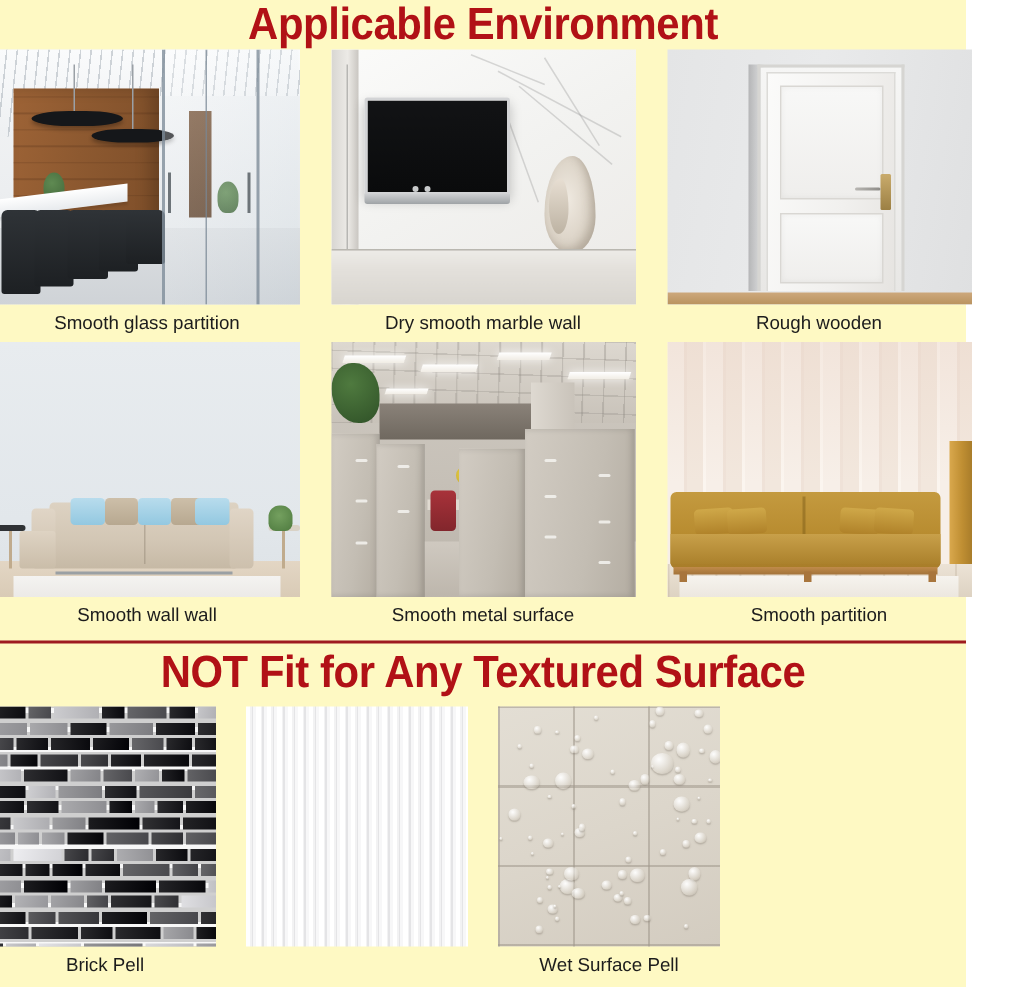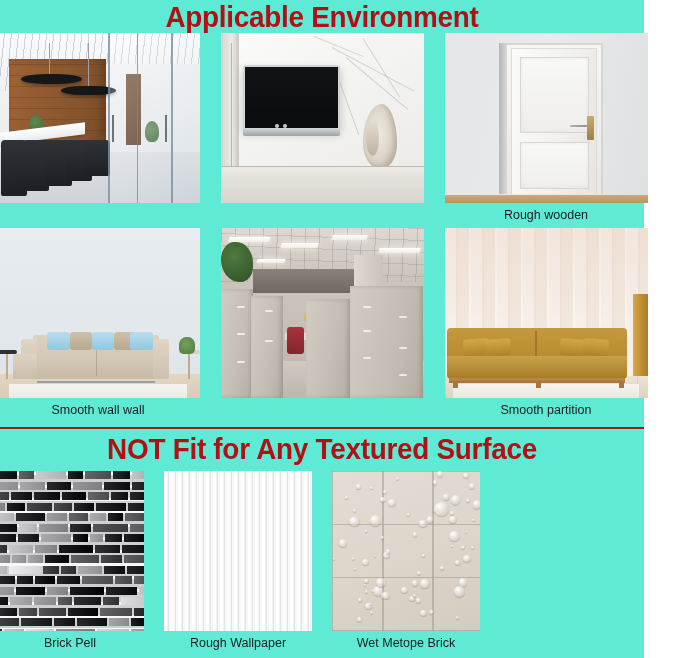--- a/index.html
+++ b/index.html
@@ -3,21 +3,21 @@
 <meta charset="utf-8">
 <title>Applicable Environment</title>
 <style>
   * { box-sizing: border-box; margin: 0; padding: 0; }
   html, body {
     width: 679px; height: 658px;
     background: #ffffff;
     font-family: "Liberation Sans", sans-serif;
     overflow: hidden;
   }
-  .page { position: relative; width: 644px; height: 658px; background:#5eead4; }
+  .page { position: relative; width: 644px; height: 658px; background:#fef9c3; }
 
   
   .heading {
     text-align: center;
     color: #b11116;
     font-weight: bold;
     letter-spacing: -0.3px;
     font-family: "Liberation Sans", sans-serif;
     transform: scaleX(0.93);
   }
@@ -524,37 +524,39 @@
         <div class="chair ch3"></div>
           <div class="chair ch4"></div>
           <div class="chair ch5"></div>
         <div class="glasspane"></div>
         <div class="glass g1"></div>
           <div class="glass g2"></div>
           <div class="glass g3"></div>
         <div class="handle h1"></div>
           <div class="handle h2"></div>
       </div>
+      <div class="caption">Smooth glass partition</div>
     </div>
 
     <div class="cell">
       <div class="thumb sc-marble">
         <div class="vein v1"></div>
           <div class="vein v2"></div>
           <div class="vein v3"></div>
         <div class="vein v4"></div>
           <div class="vein v5"></div>
         <div class="leftpanel"></div>
         <div class="tv"></div>
         <div class="tvbtn b1"></div>
           <div class="tvbtn b2"></div>
         <div class="tvbase"></div>
         <div class="sculpt"></div>
         <div class="ledge"></div>
       </div>
+      <div class="caption">Dry smooth marble wall</div>
     </div>
 
     <div class="cell">
       <div class="thumb sc-door">
         <div class="jambshadow"></div>
         <div class="frame"></div>
         <div class="leaf"></div>
         <div class="panel pn1"></div>
         <div class="panel pn2"></div>
         <div class="handleplate"></div>
@@ -619,20 +621,21 @@
         <div class="latch" style="left:8%;  top:78%;"></div>
         <div class="latch" style="left:22%; top:48%;"></div>
         <div class="latch" style="left:22%; top:66%;"></div>
         <div class="latch" style="left:70%; top:46%;"></div>
         <div class="latch" style="left:70%; top:60%;"></div>
         <div class="latch" style="left:70%; top:76%;"></div>
         <div class="latch" style="left:88%; top:52%;"></div>
         <div class="latch" style="left:88%; top:70%;"></div>
         <div class="latch" style="left:88%; top:86%;"></div>
       </div>
+      <div class="caption">Smooth metal surface</div>
     </div>
 
     <div class="cell">
       <div class="thumb sc-wallpaper">
         <div class="shade"></div>
         <div class="floor"></div>
         <div class="rug"></div>
         <div class="lamp"></div>
         <div class="sofa"></div>
         <div class="cushion q1"></div>
@@ -795,21 +798,20 @@
             <div class="bk" style="background: linear-gradient(88deg, rgb(147, 147, 150), rgb(119, 119, 123)); flex-grow: 1.53;"></div>
             <div class="bk" style="background: linear-gradient(100deg, rgb(216, 216, 219), rgb(188, 188, 192)); flex-grow: 1.25;"></div>
             <div class="bk" style="background: linear-gradient(98deg, rgb(166, 166, 169), rgb(138, 138, 142)); flex-grow: 1.02;"></div>
           </div>
         </div>
       <div class="caption">Brick Pell</div>
     </div>
 
     <div class="cell">
       <div class="thumb sc-rough"></div>
-      <div class="caption">Rough Wallpaper</div>
     </div>
 
     <div class="cell">
       <div class="thumb sc-wet" id="wet">
           <div class="drop" style="width: 8.7px; height: 7.5px; left: 4.4%; top: 42.5%;"></div>
           <div class="drop" style="width: 11px; height: 10.1px; left: 27.9%; top: 71.6%;"></div>
           <div class="drop" style="width: 3.4px; height: 2.9px; left: 8.6%; top: 15.7%;"></div>
           <div class="drop" style="width: 6.9px; height: 6.1px; left: 46.9%; top: 72.3%;"></div>
           <div class="drop" style="width: 4.1px; height: 4.3px; left: 68%; top: 5.9%;"></div>
           <div class="drop" style="width: 8.6px; height: 9.4px; left: 95.2%; top: 18%;"></div>
@@ -871,16 +873,16 @@
           <div class="drop" style="width: 3.1px; height: 2.8px; left: 22.3%; top: 36.6%;"></div>
           <div class="drop" style="width: 2.1px; height: 2.3px; left: 24.9%; top: 82.4%;"></div>
           <div class="drop" style="width: 11.4px; height: 10.6px; left: 82.4%; top: 72%;"></div>
           <div class="drop" style="width: 4.8px; height: 5.3px; left: 83.3%; top: 55.5%;"></div>
           <div class="drop" style="width: 2.5px; height: 2.2px; left: 14.7%; top: 60.6%;"></div>
           <div class="drop" style="width: 2.7px; height: 3px; left: 22.6%; top: 74.5%;"></div>
           <div class="drop" style="width: 4.6px; height: 3.9px; left: 72.8%; top: 59.3%;"></div>
           <div class="drop" style="width: 3.3px; height: 3.1px; left: 54.7%; top: 76.7%;"></div>
           <div class="drop" style="width: 3.2px; height: 3.2px; left: 14.4%; top: 23.6%;"></div>
         </div>
-      <div class="caption">Wet Metope Brick</div>
+      <div class="caption">Wet Surface Pell</div>
     </div>
   </div>
 </div>
 
 </body></html>

